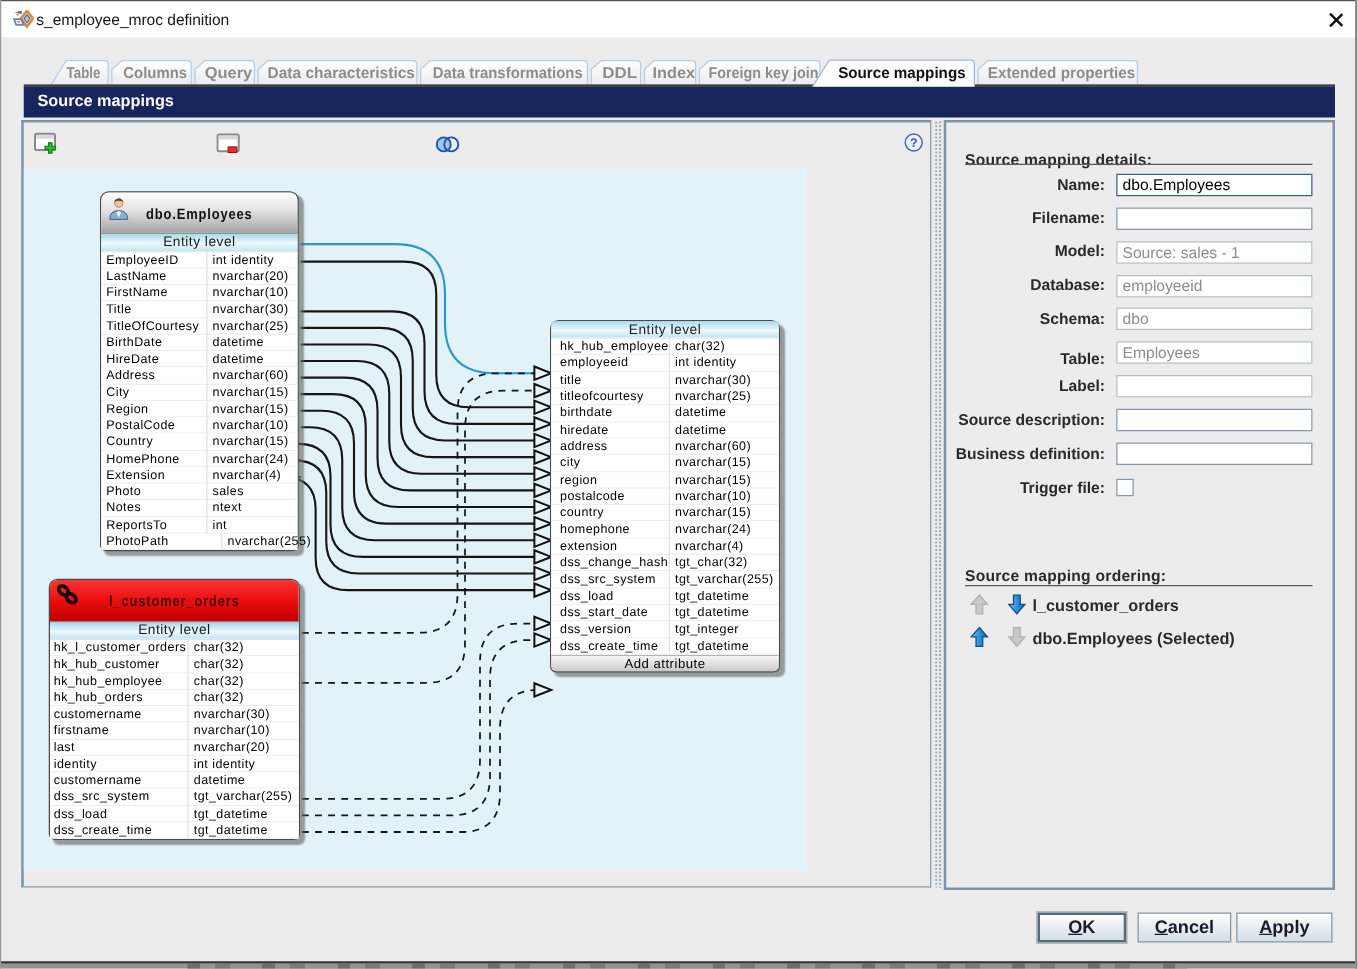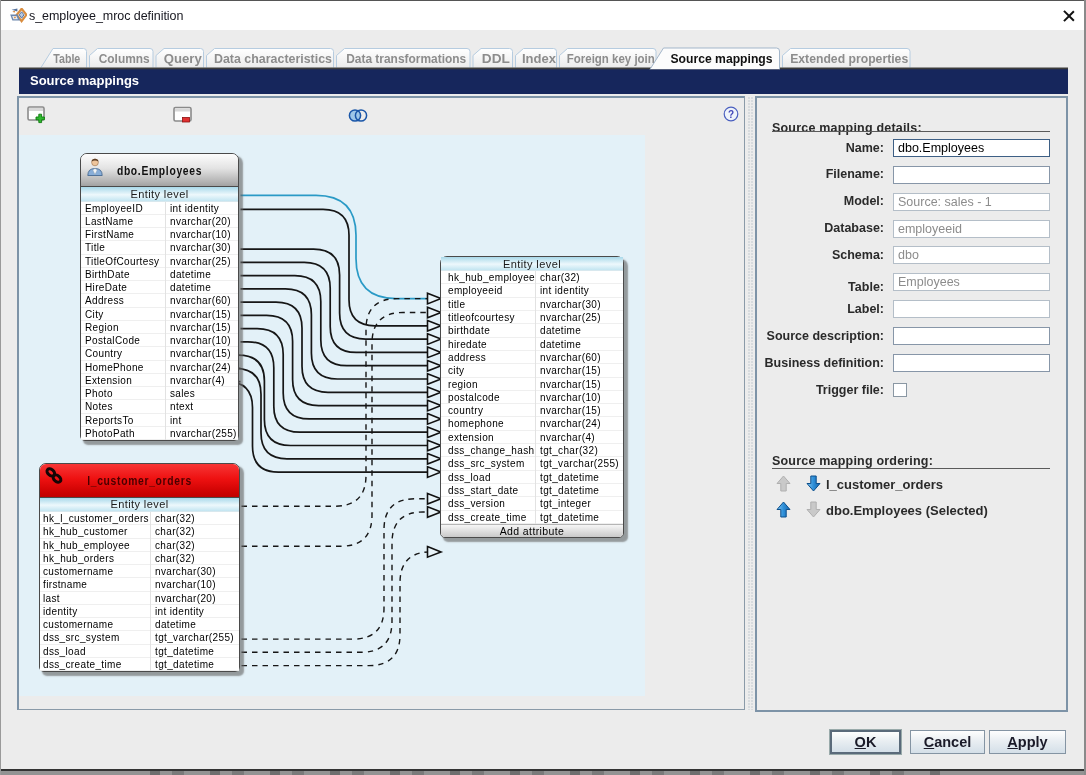--- a/index.html
+++ b/index.html
@@ -213,21 +213,21 @@
 <div class="erow" style="height:13.25px;line-height:13.25px">
       <span class="cn" style="left:4px">Notes</span>
       <span class="ct" style="left:84px">ntext</span>
     </div>
 <div class="erow" style="height:13.25px;line-height:13.25px">
       <span class="cn" style="left:4px">ReportsTo</span>
       <span class="ct" style="left:84px">int</span>
     </div>
 <div class="erow" style="height:13.25px;line-height:13.25px">
       <span class="cn" style="left:4px">PhotoPath</span>
-      <span class="ct" style="left:84px">nvarchar(255)</span>
+      <span class="ct" style="left:96px">nvarchar(255)</span>
     </div>
 </div>
 <div class="ent" style="left:440px;top:255.5px;width:184px">
 <div class="elvl" style="height:14.7px;line-height:14.7px">Entity level</div>
 <div class="erow" style="height:13.3px;line-height:13.3px">
       <span class="cn" style="left:7px">hk_hub_employee</span>
       <span class="ct" style="left:94px">char(32)</span>
     </div>
 <div class="erow" style="height:13.3px;line-height:13.3px">
       <span class="cn" style="left:7px">employeeid</span>

